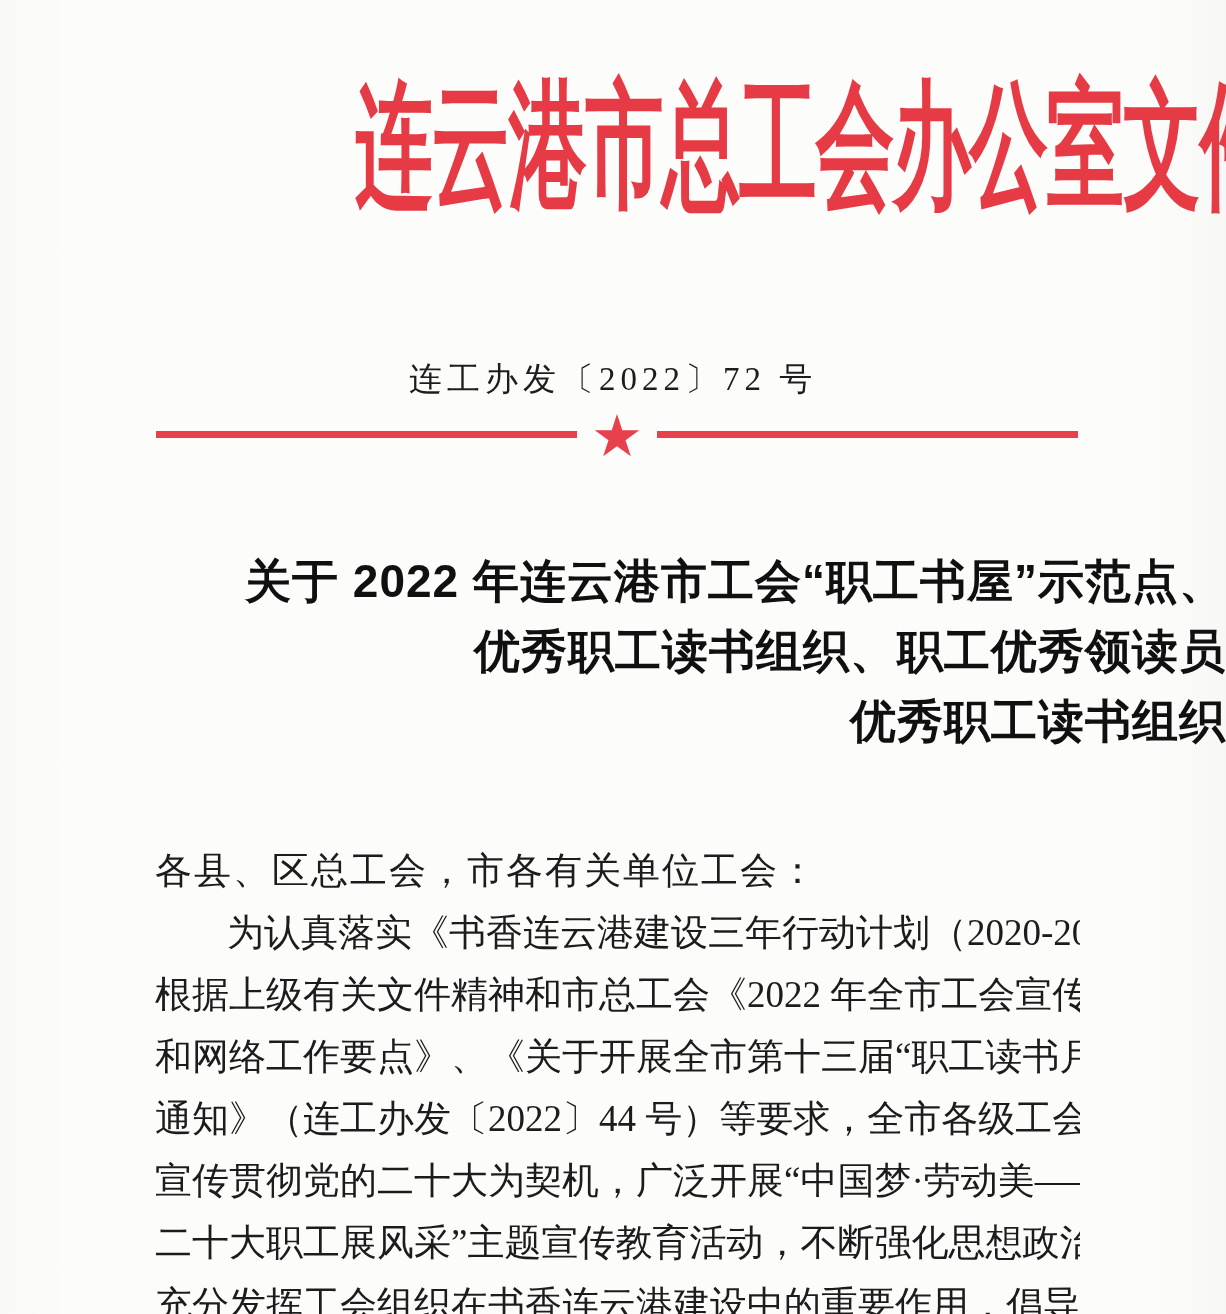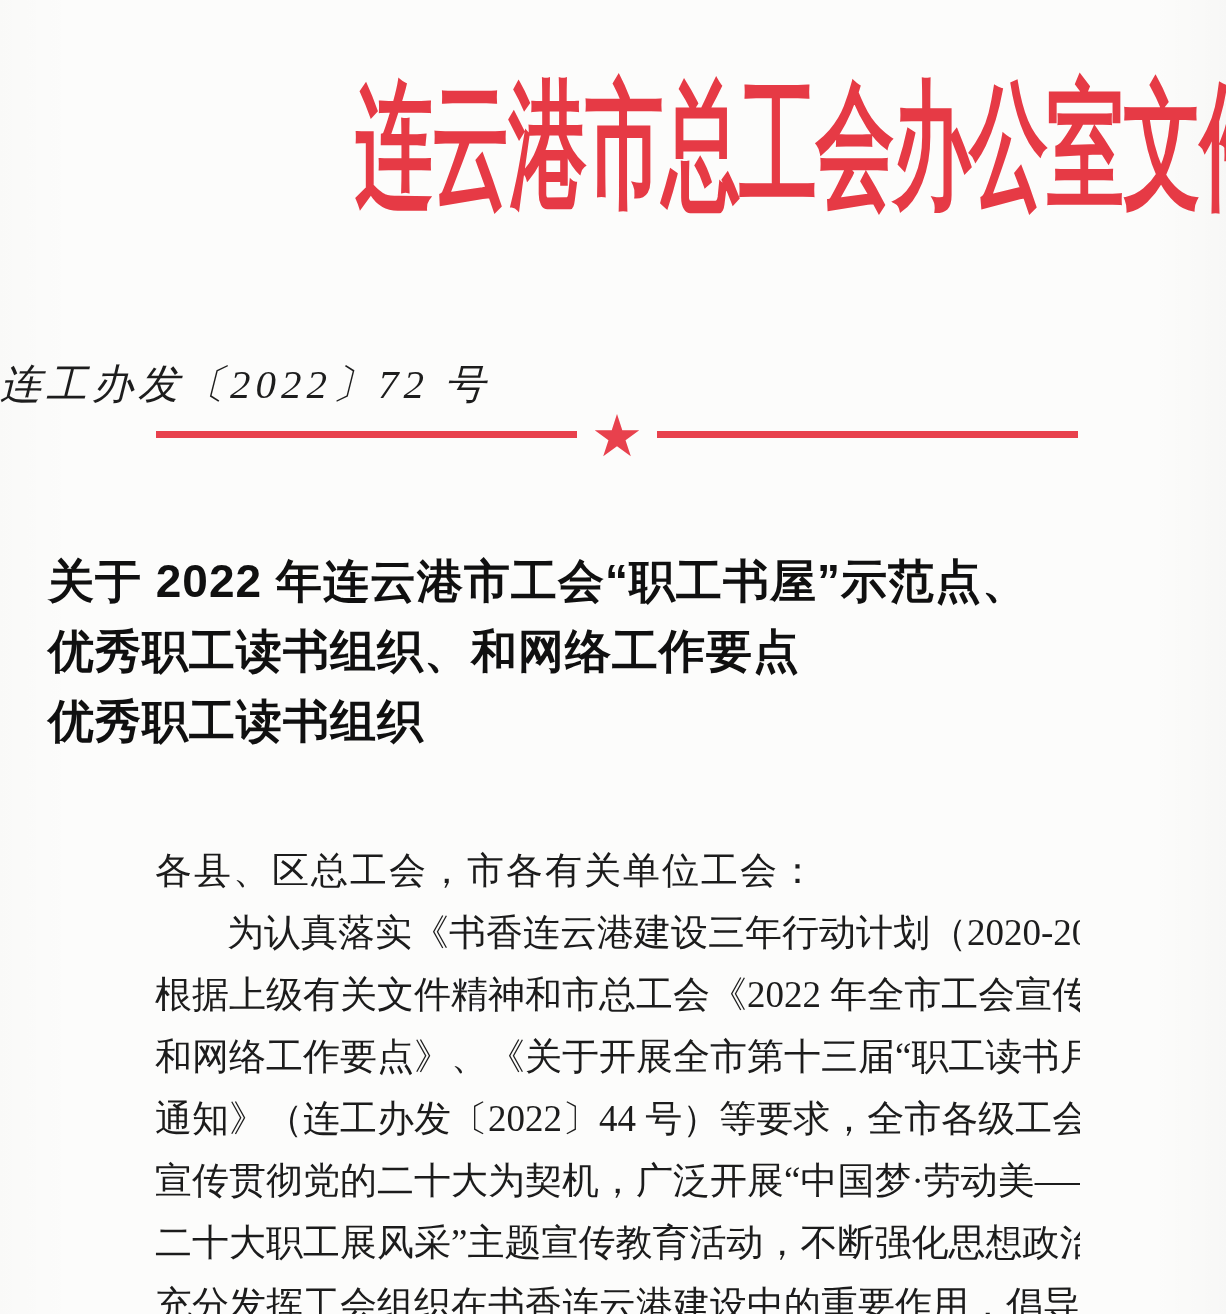--- a/index.html
+++ b/index.html
@@ -38,25 +38,24 @@
     transform: scaleX(0.565);
     transform-origin: center top;
   }
 
   
   .doc-number {
     position: absolute;
     top: 357px;
     left: 0;
     width: 100%;
-    text-align: left;
-    font-size: 41px;
+    text-align: center;
+    font-size: 33px;
     letter-spacing: 5px;
     color: #1d1d1d;
-    font-style: italic;
   }
 
   
   .divider {
     position: absolute;
     top: 406px;
     left: 156px;
     width: 922px;
     height: 56px;
     display: flex;
@@ -75,21 +74,21 @@
     transform: translateY(2px);
     font-family: "DejaVu Sans", sans-serif;
   }
 
   
   .doc-title {
     position: absolute;
     top: 546px;
     left: 0;
     width: 100%;
-    text-align: left;
+    text-align: right;
     font-family: "Liberation Sans", "DejaVu Sans", sans-serif;
     font-weight: bold;
     color: #101010;
     font-size: 46px;
     letter-spacing: 1px;
     padding-left: 48px;
   }
   .doc-title .t-line { line-height: 70px; }
 
   
@@ -129,21 +128,21 @@
   <div class="doc-number">连工办发〔2022〕72 号</div>
 
   <div class="divider">
     <div class="rule"></div>
     <div class="star">★</div>
     <div class="rule"></div>
   </div>
 
   <div class="doc-title">
     <div class="t-line">关于 2022 年连云港市工会“职工书屋”示范点、</div>
-    <div class="t-line">优秀职工读书组织、和网络工作要点</div>
+    <div class="t-line">优秀职工读书组织、职工优秀领读员</div>
     <div class="t-line">优秀职工读书组织</div>
   </div>
 
   <div class="body-block">
     <div class="salutation">各县、区总工会，市各有关单位工会：</div>
     <div class="b-line indent">为认真落实《书香连云港建设三年行动计划（2020-2022）》，</div>
     <div class="b-line">根据上级有关文件精神和市总工会《2022 年全市工会宣传教育</div>
     <div class="b-line">和网络工作要点》、《关于开展全市第十三届“职工读书月”活动的</div>
     <div class="b-line">通知》（连工办发〔2022〕44 号）等要求，全市各级工会以迎接</div>
     <div class="b-line">宣传贯彻党的二十大为契机，广泛开展“中国梦·劳动美——喜迎</div>

